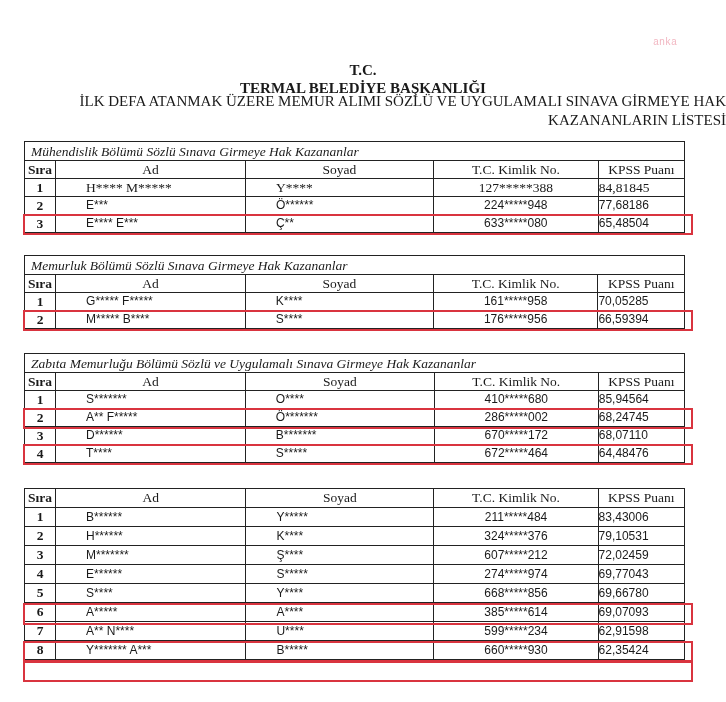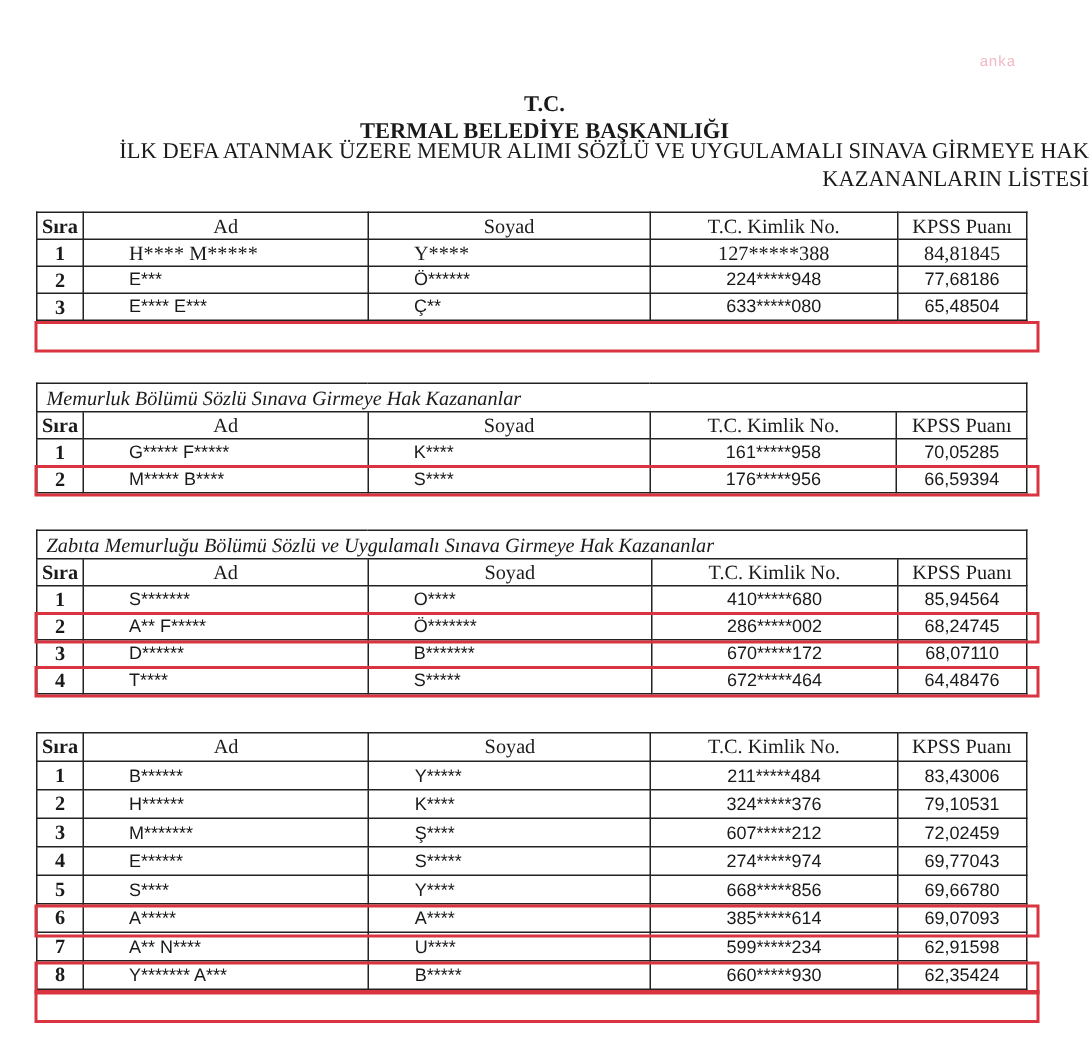--- a/index.html
+++ b/index.html
@@ -16,21 +16,21 @@
 
   .tbl { position:absolute; left:24px; width:661px; border-collapse:collapse;
          border:1.5px solid #222; font-size:13.5px; }
   .tbl td { border:1px solid #222; padding:0; height:17px; line-height:17px; }
   .tbl .title td { text-align:left; font-style:italic; padding-left:6px; height:18px; border-bottom:1px solid #222; }
   .tbl .head td { text-align:center; }
   .c-sira { width:31px; text-align:center;font-weight:bold; }
   .c-ad { width:178px; text-align:left; padding-left:30px !important; }
   .c-soyad { width:177px; text-align:left; padding-left:30px !important; }
   .c-tc { width:179px; text-align:center; }
-  .c-kpss { width:91px; text-align:center; }
+  .c-kpss { width:91px; text-align:left; }
   .head .c-ad, .head .c-soyad { text-align:center; padding-left:0 !important; }
   .sans td.c-ad, .sans td.c-soyad, .sans td.c-tc, .sans td.c-kpss { font-family:"Liberation Sans", sans-serif; font-size:12px; }
 
   #t1 { top:141px; }
   #t2 { top:255px; }
   #t3 { top:353px; }
   #t4 { top:488px; }
   #t4 td { height:18px; line-height:18px; }
   #t4 .title td { height:19px; }
 
@@ -40,20 +40,23 @@
 <body>
 
 <div class="hdr" id="h1">T.C.</div>
 <div class="hdr" id="h2">TERMAL BELEDİYE BAŞKANLIĞI</div>
 <div class="watermark">anka</div>
 <div class="subtitle" id="s1">İLK DEFA ATANMAK ÜZERE MEMUR ALIMI SÖZLÜ VE UYGULAMALI SINAVA GİRMEYE HAK</div>
 <div class="subtitle" id="s2">KAZANANLARIN LİSTESİ</div>
 
 <table class="tbl" id="t1">
     <tbody>
+      <tr class="title">
+        <td colspan="5">Mühendislik Bölümü Sözlü Sınava Girmeye Hak Kazananlar</td>
+      </tr>
       <tr class="head">
         <td class="c-sira">Sıra</td>
         <td class="c-ad">Ad</td>
         <td class="c-soyad">Soyad</td>
         <td class="c-tc">T.C. Kimlik No.</td>
         <td class="c-kpss">KPSS Puanı</td>
       </tr>
       <tr class="">
         <td class="c-sira">1</td>
         <td class="c-ad">H**** M*****</td>

